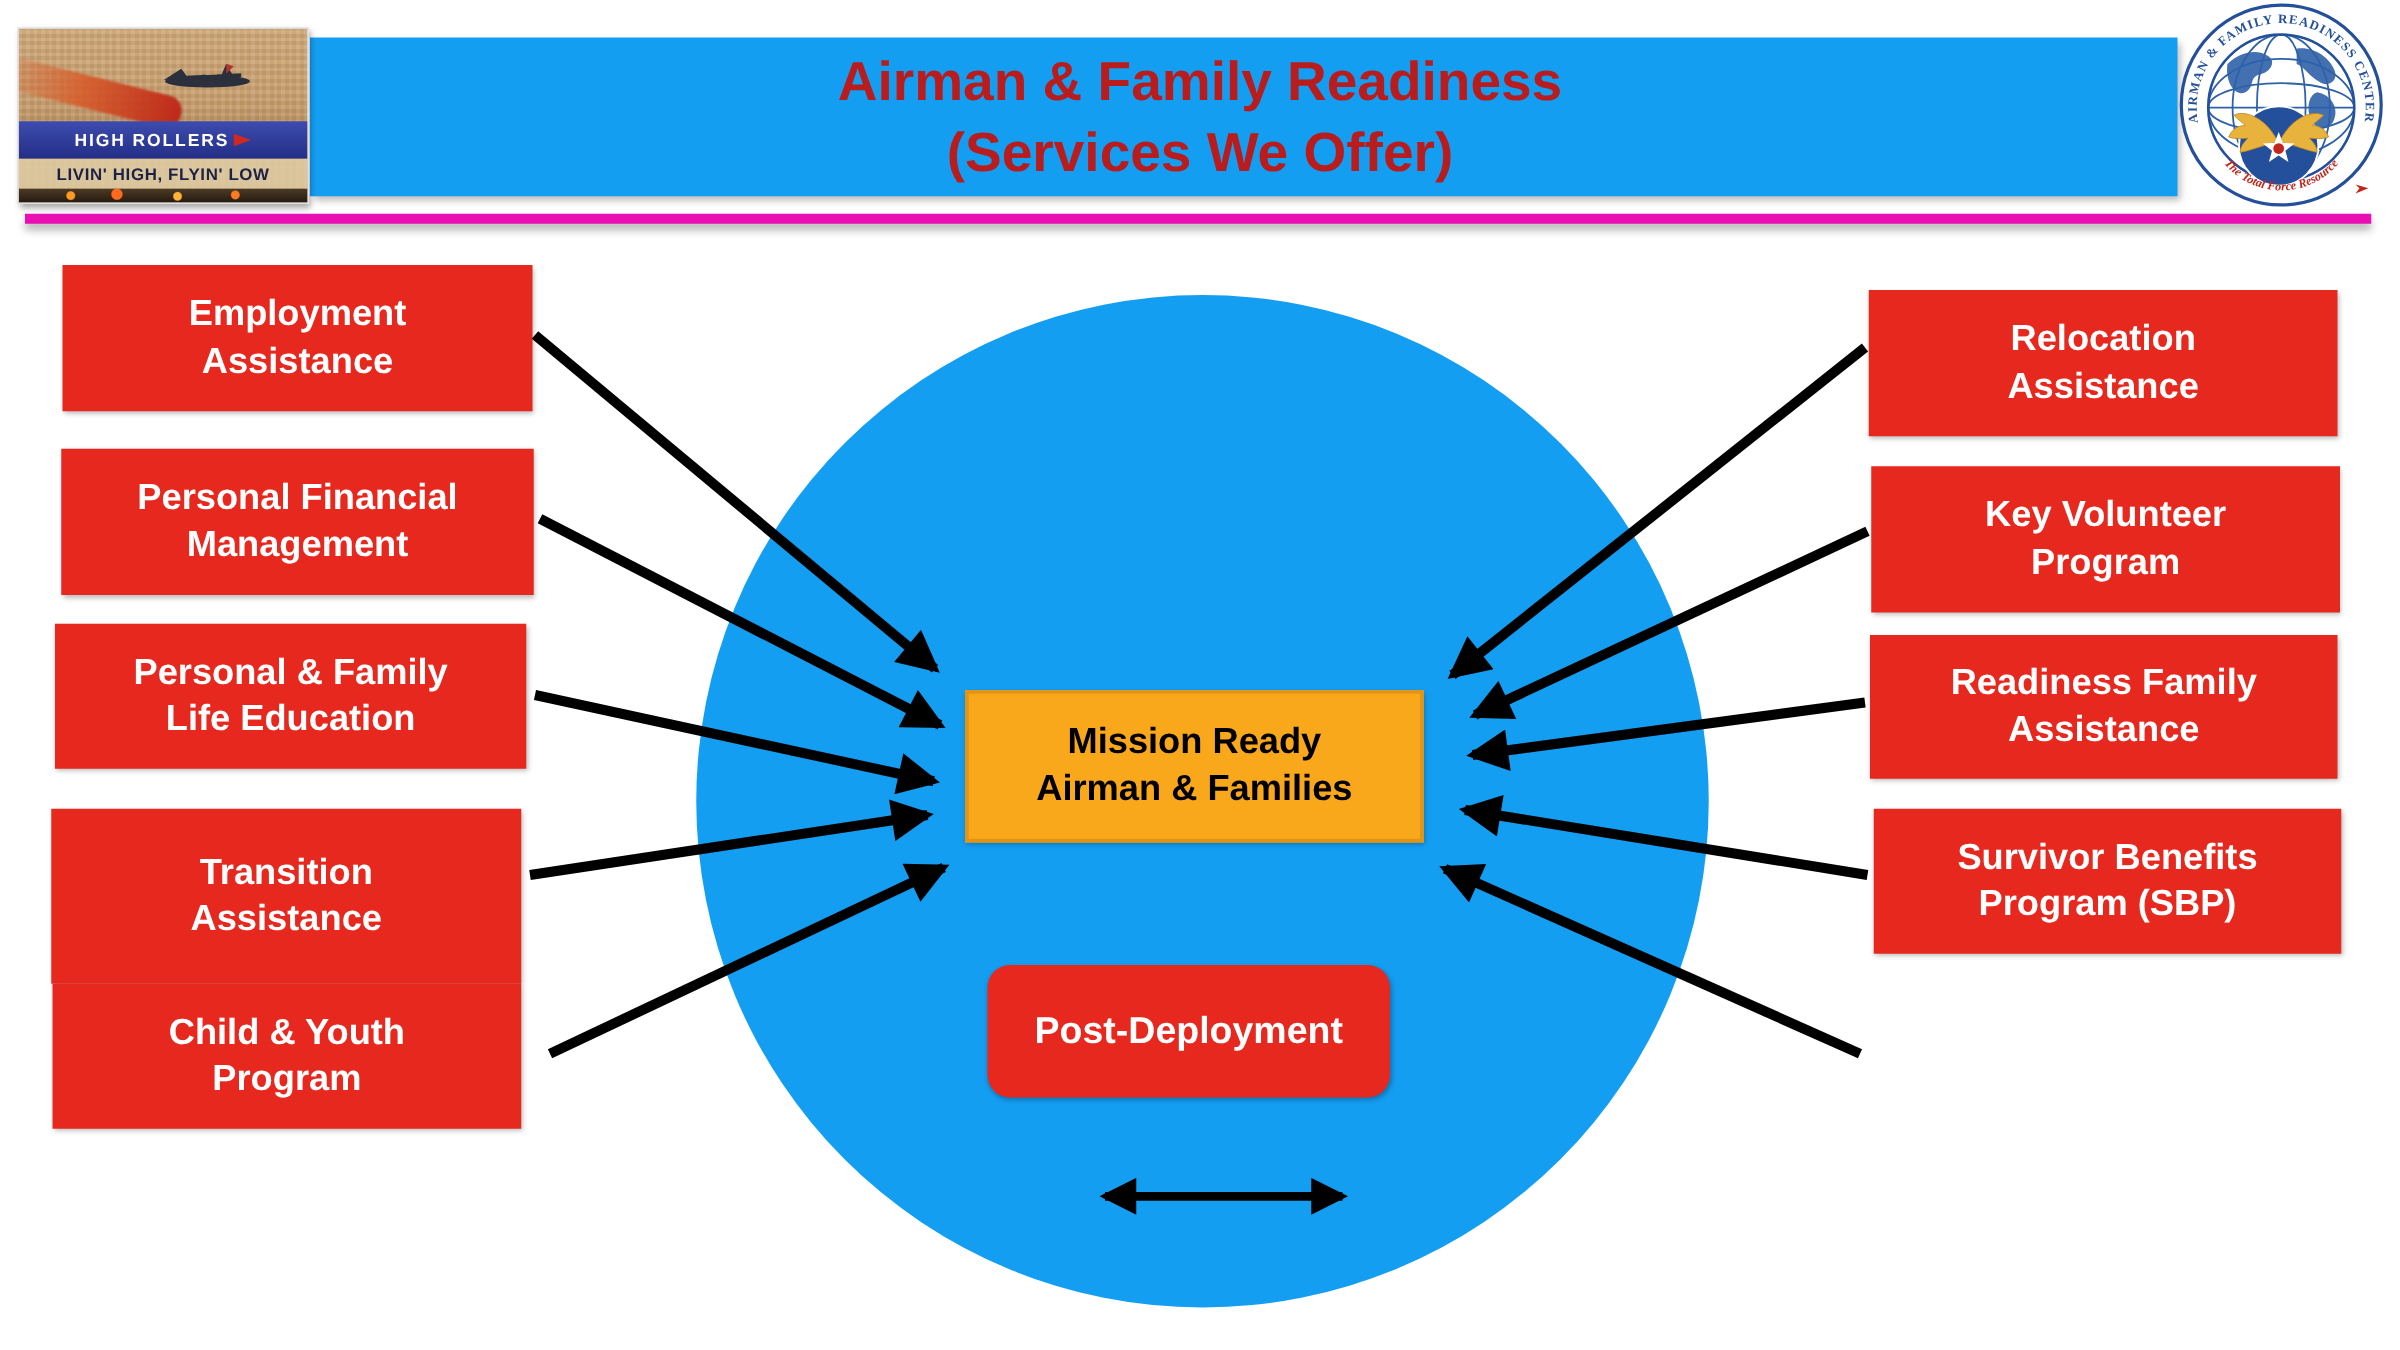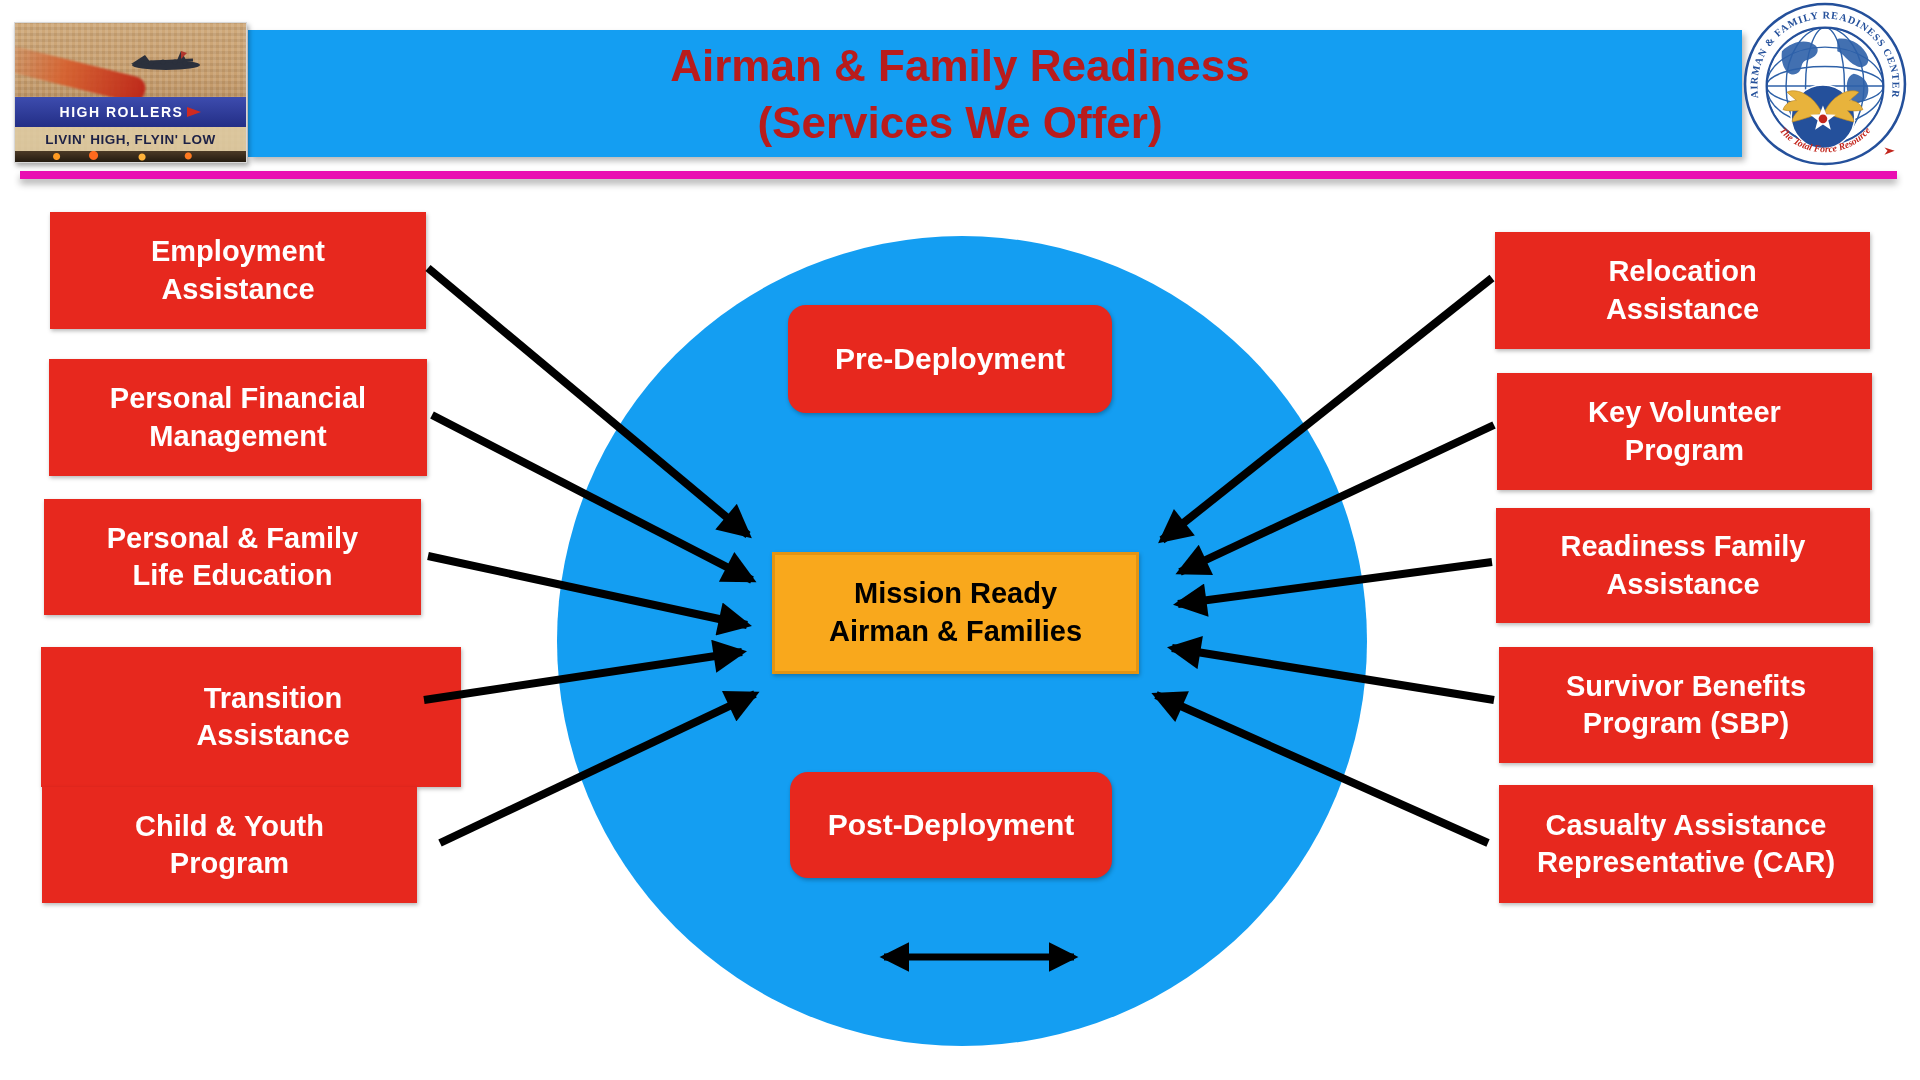--- a/index.html
+++ b/index.html
@@ -136,37 +136,34 @@
   <div id="divider"></div>
 
   <div id="circle"></div>
 
   <div class="box red" style="left:50px;top:212px;width:376px;height:117px;">Employment
 Assistance</div>
   <div class="box red" style="left:49px;top:359px;width:378px;height:117px;">Personal Financial
 Management</div>
   <div class="box red" style="left:44px;top:499px;width:377px;height:116px;">Personal &amp; Family
 Life Education</div>
-  <div class="box red" style="left:41px;top:647px;width:376px;height:140px;padding-left:44px;">Transition
+  <div class="box red" style="left:41px;top:647px;width:376px;height:140px;">Transition
 Assistance</div>
   <div class="box red" style="left:42px;top:787px;width:375px;height:116px;">Child &amp; Youth
 Program</div>
 
   <div class="box red" style="left:1495px;top:232px;width:375px;height:117px;">Relocation
 Assistance</div>
   <div class="box red" style="left:1497px;top:373px;width:375px;height:117px;">Key Volunteer
 Program</div>
   <div class="box red" style="left:1496px;top:508px;width:374px;height:115px;">Readiness Family
 Assistance</div>
   <div class="box red" style="left:1499px;top:647px;width:374px;height:116px;">Survivor Benefits
 Program (SBP)</div>
-  <div class="box red" style="left:1499px;top:785px;width:374px;height:118px;">Casualty Assistance
-Representative (CAR)</div>
 
-  <div class="box red rounded phase" style="left:788px;top:305px;width:324px;height:108px;">Pre-Deployment</div>
   <div class="box" id="mission" style="left:772px;top:552px;width:361px;height:116px;">Mission Ready
 Airman &amp; Families</div>
   <div class="box red rounded phase" style="left:790px;top:772px;width:322px;height:106px;">Post-Deployment</div>
 
   <svg id="arrows" width="1920" height="1080" viewBox="0 0 1920 1080">
     <defs>
       <marker id="ah" viewBox="0 0 10 10" refX="8.5" refY="5" markerWidth="4.4" markerHeight="4.2" orient="auto-start-reverse" markerUnits="strokeWidth">
         <path d="M0,0 L10,5 L0,10 Z" fill="#000"></path>
       </marker>
     </defs>

